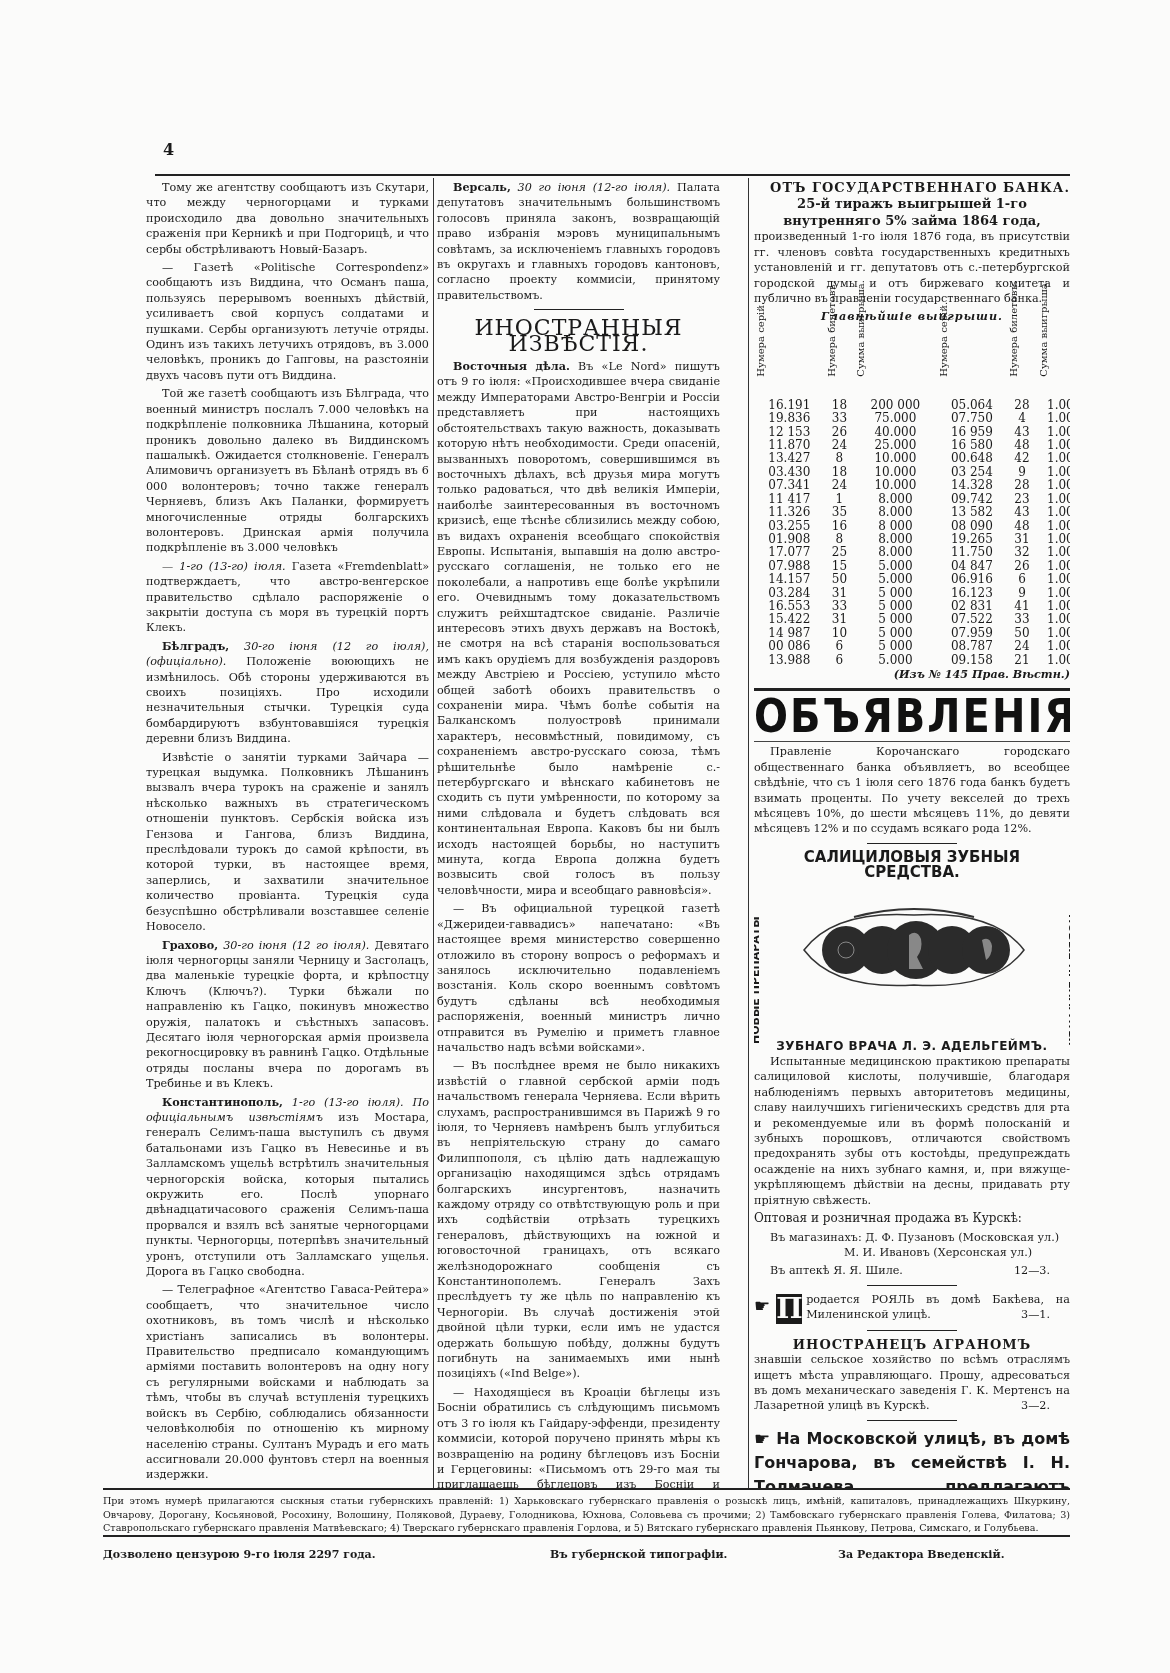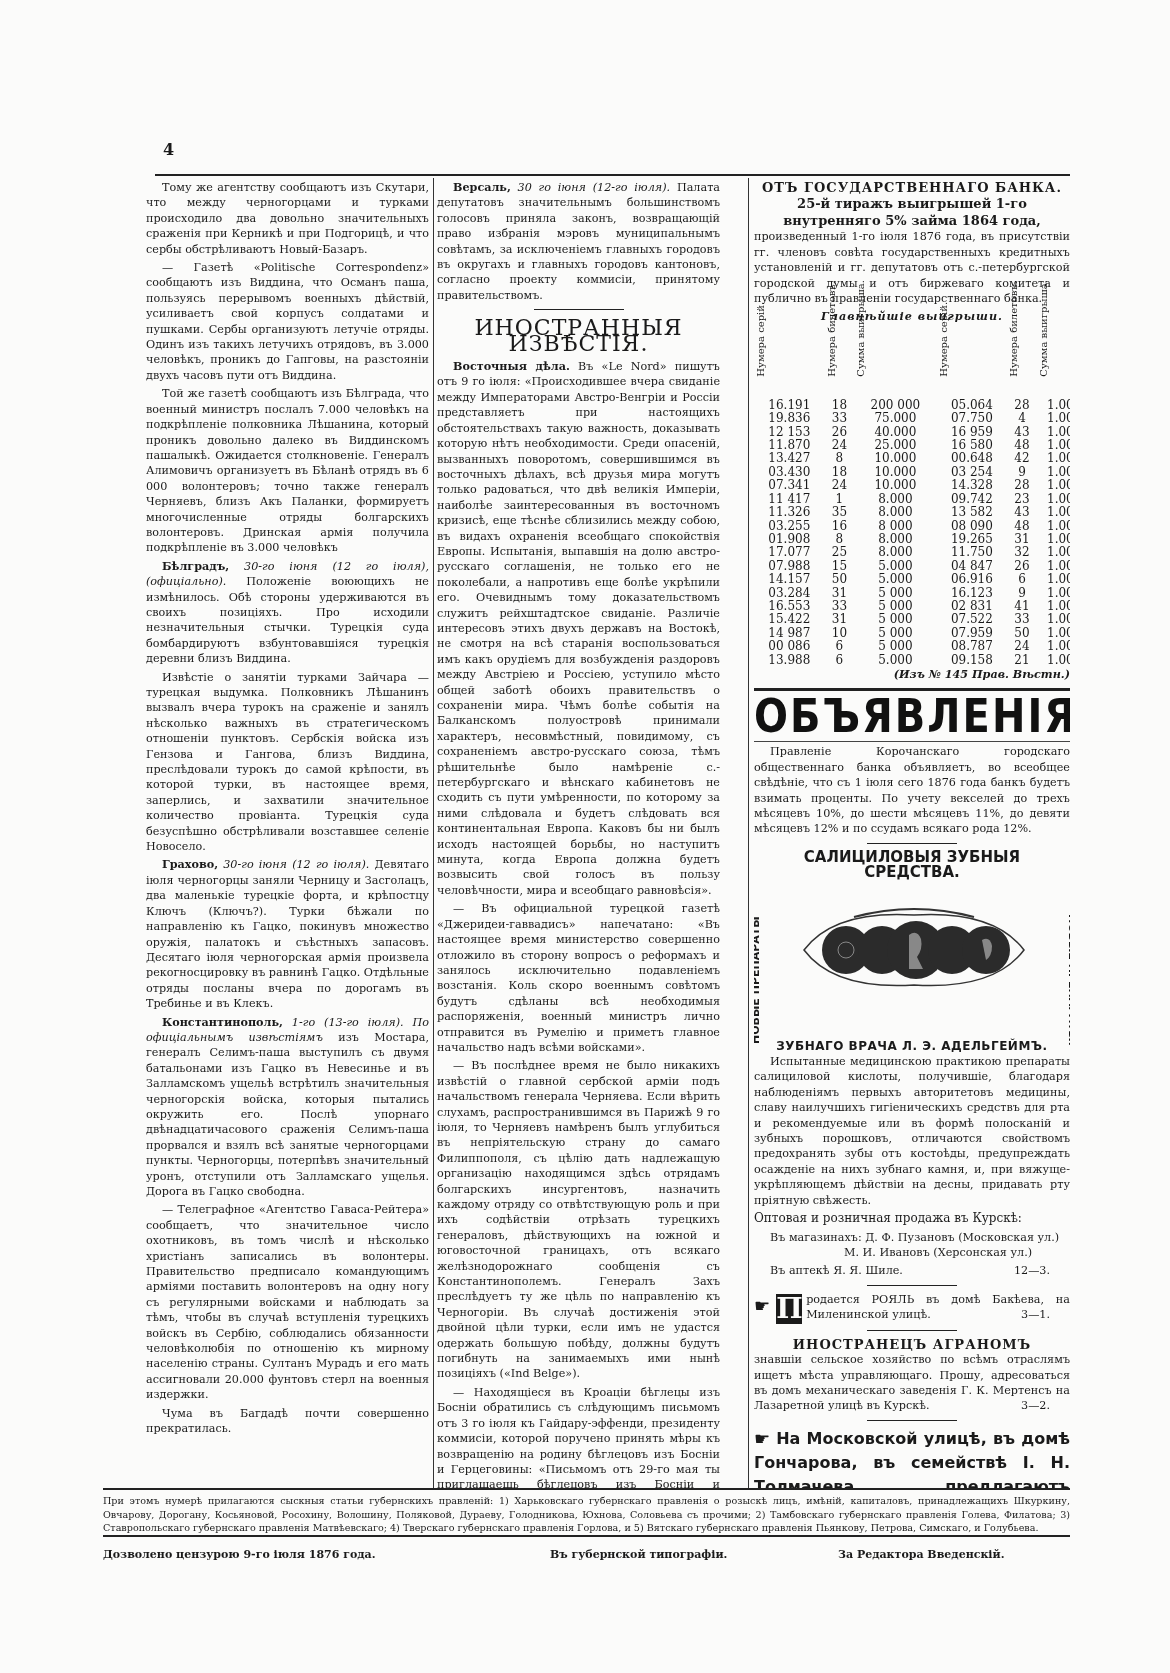--- a/index.html
+++ b/index.html
@@ -13,21 +13,21 @@
   .col2{left:437px;width:283px;height:1310px;}
   .col3{left:754px;width:316px;height:1310px;}
   .vr{position:absolute;top:178px;width:1px;background:#333;height:1310px;}
   .vr1{left:433px;} .vr2{left:748px;}
   p{margin:0 0 3px 0;text-indent:16px;}
   p.noind{text-indent:0;}
   i{font-style:italic;}
   .hd{font-weight:bold;}
   .sect{font-size:22px;letter-spacing:1px;text-align:center;margin:10px 0 8px;text-indent:0;}
   .shortrule{width:90px;height:1px;background:#222;margin:6px auto;}
-  .bank-title{font-size:13px;font-weight:bold;text-align:center;letter-spacing:1px;text-indent:0;}
+  .bank-title{font-size:13px;font-weight:bold;text-align:right;letter-spacing:1px;text-indent:0;}
   .bank-sub{font-size:13px;font-weight:bold;text-align:center;text-indent:0;line-height:17px;}
   .italic-head{text-align:center;font-style:italic;font-weight:bold;letter-spacing:1px;text-indent:0;}
   table.win{border-collapse:collapse;width:330px;font-size:12px;line-height:13.4px;margin-top:2px;}
   table.win th{font-weight:normal;font-size:10px;height:72px;vertical-align:bottom;padding:0;}
   table.win th span{display:inline-block;transform:rotate(-90deg);white-space:nowrap;width:14px;transform-origin:center;margin-bottom:22px;}
   table.win td{padding:0 2px;text-align:center;white-space:nowrap;}
   .thickrule{height:3px;background:#222;margin:6px 0 2px;}
   .thinrule{height:1px;background:#444;margin:2px 0;}
   .ads-title{font-family:"DejaVu Sans","Liberation Sans",sans-serif;font-size:40px;font-weight:900;
              text-align:center;letter-spacing:2px;line-height:46px;text-indent:0;color:#111;transform:scaleY(1.15);}
@@ -56,20 +56,21 @@
 
   <div class="pagenum">4</div>
   <div class="toprule"></div>
   <div class="vr vr1"></div>
   <div class="vr vr2"></div>
 
   <div class="col col1" id="col1">
       <p><span>Тому же агентству сообщаютъ изъ Скутари, что между черногорцами и турками происходило два довольно значительныхъ сраженія при Керникѣ и при Подгорицѣ, и что сербы обстрѣливаютъ Новый-Базаръ.</span></p>
       <p><span>— Газетѣ «Politische Correspondenz» сообщаютъ изъ Виддина, что Османъ паша, пользуясь перерывомъ военныхъ дѣйствій, усиливаетъ свой корпусъ солдатами и пушками. Сербы организуютъ летучіе отряды. Одинъ изъ такихъ летучихъ отрядовъ, въ 3.000 человѣкъ, проникъ до Гапговы, на разстояніи двухъ часовъ пути отъ Виддина.</span></p>
       <p><span>Той же газетѣ сообщаютъ изъ Бѣлграда, что военный министръ послалъ 7.000 человѣкъ на подкрѣпленіе полковника Лѣшанина, который проникъ довольно далеко въ Виддинскомъ пашалыкѣ. Ожидается столкновеніе. Генералъ Алимовичъ организуетъ въ Бѣланѣ отрядъ въ 6 000 волонтеровъ; точно также генералъ Черняевъ, близъ Акъ Паланки, формируетъ многочисленные отряды болгарскихъ волонтеровъ. Дринская армія получила подкрѣпленіе въ 3.000 человѣкъ</span></p>
+      <p><i>— 1-го (13-го) іюля.</i><span> Газета «Fremdenblatt» подтверждаетъ, что австро-венгерское правительство сдѣлало распоряженіе о закрытіи доступа съ моря въ турецкій портъ Клекъ.</span></p>
       <p><span class="hd">Бѣлградъ,</span><i> 30-го іюня (12 го іюля), (офиціально).</i><span> Положеніе воюющихъ не измѣнилось. Обѣ стороны удерживаются въ своихъ позиціяхъ. Про исходили незначительныя стычки. Турецкія суда бомбардируютъ взбунтовавшіяся турецкія деревни близъ Виддина.</span></p>
       <p><span>Извѣстіе о занятіи турками Зайчара — турецкая выдумка. Полковникъ Лѣшанинъ вызвалъ вчера турокъ на сраженіе и занялъ нѣсколько важныхъ въ стратегическомъ отношеніи пунктовъ. Сербскія войска изъ Гензова и Гангова, близъ Виддина, преслѣдовали турокъ до самой крѣпости, въ которой турки, въ настоящее время, заперлись, и захватили значительное количество провіанта. Турецкія суда безуспѣшно обстрѣливали возставшее селеніе Новосело.</span></p>
       <p><span class="hd">Грахово,</span><i> 30-го іюня (12 го іюля).</i><span> Девятаго іюля черногорцы заняли Черницу и Засголацъ, два маленькіе турецкіе форта, и крѣпостцу Ключъ (Ключъ?). Турки бѣжали по направленію къ Гацко, покинувъ множество оружія, палатокъ и съѣстныхъ запасовъ. Десятаго іюля черногорская армія произвела рекогносцировку въ равнинѣ Гацко. Отдѣльные отряды посланы вчера по дорогамъ въ Требинье и въ Клекъ.</span></p>
       <p><span class="hd">Константинополь,</span><i> 1-го (13-го іюля). По офиціальнымъ извѣстіямъ</i><span> изъ Мостара, генералъ Селимъ-паша выступилъ съ двумя батальонами изъ Гацко въ Невесинье и въ Залламскомъ ущельѣ встрѣтилъ значительныя черногорскія войска, которыя пытались окружить его. Послѣ упорнаго двѣнадцатичасового сраженія Селимъ-паша прорвался и взялъ всѣ занятые черногорцами пункты. Черногорцы, потерпѣвъ значительный уронъ, отступили отъ Залламскаго ущелья. Дорога въ Гацко свободна.</span></p>
       <p><span>— Телеграфное «Агентство Гаваса-Рейтера» сообщаетъ, что значительное число охотниковъ, въ томъ числѣ и нѣсколько христіанъ записались въ волонтеры. Правительство предписало командующимъ арміями поставить волонтеровъ на одну ногу съ регулярными войсками и наблюдать за тѣмъ, чтобы въ случаѣ вступленія турецкихъ войскъ въ Сербію, соблюдались обязанности человѣколюбія по отношенію къ мирному населенію страны. Султанъ Мурадъ и его мать ассигновали 20.000 фунтовъ стерл на военныя издержки.</span></p>
       <p><span>Чума въ Багдадѣ почти совершенно прекратилась.</span></p>
     </div>
 
   <div class="col col2">
     <p>
@@ -320,16 +321,16 @@
 
     <div class="moscow">
       <span class="hand">☛</span><span>На Московской улицѣ, въ домѣ Гончарова, въ семействѣ І. Н. Толмачева, предлагаютъ квартиру для воспитанницъ женской гимназіи.</span>
       
     </div>
   </div>
 
   <div class="bottomrule"></div>
   <div class="footnote">При этомъ нумерѣ прилагаются сыскныя статьи губернскихъ правленій: 1) Харьковскаго губернскаго правленія о розыскѣ лицъ, имѣній, капиталовъ, принадлежащихъ Шкуркину, Овчарову, Дорогану, Косьяновой, Росохину, Волошину, Поляковой, Дураеву, Голодникова, Юхнова, Соловьева съ прочими; 2) Тамбовскаго губернскаго правленія Голева, Филатова; 3) Ставропольскаго губернскаго правленія Матвѣевскаго; 4) Тверскаго губернскаго правленія Горлова, и 5) Вятскаго губернскаго правленія Пьянкову, Петрова, Симскаго, и Голубьева.</div>
   <div class="bottomrule2"></div>
-  <div class="imprint imp1">Дозволено цензурою 9-го іюля 1876 года.</div>
+  <div class="imprint imp1">Дозволено цензурою 9-го іюля 2297 года.</div>
   <div class="imprint imp2">Въ губернской типографіи.</div>
   <div class="imprint imp3">За Редактора Введенскій.</div>
 </div>
 
 </body></html>

